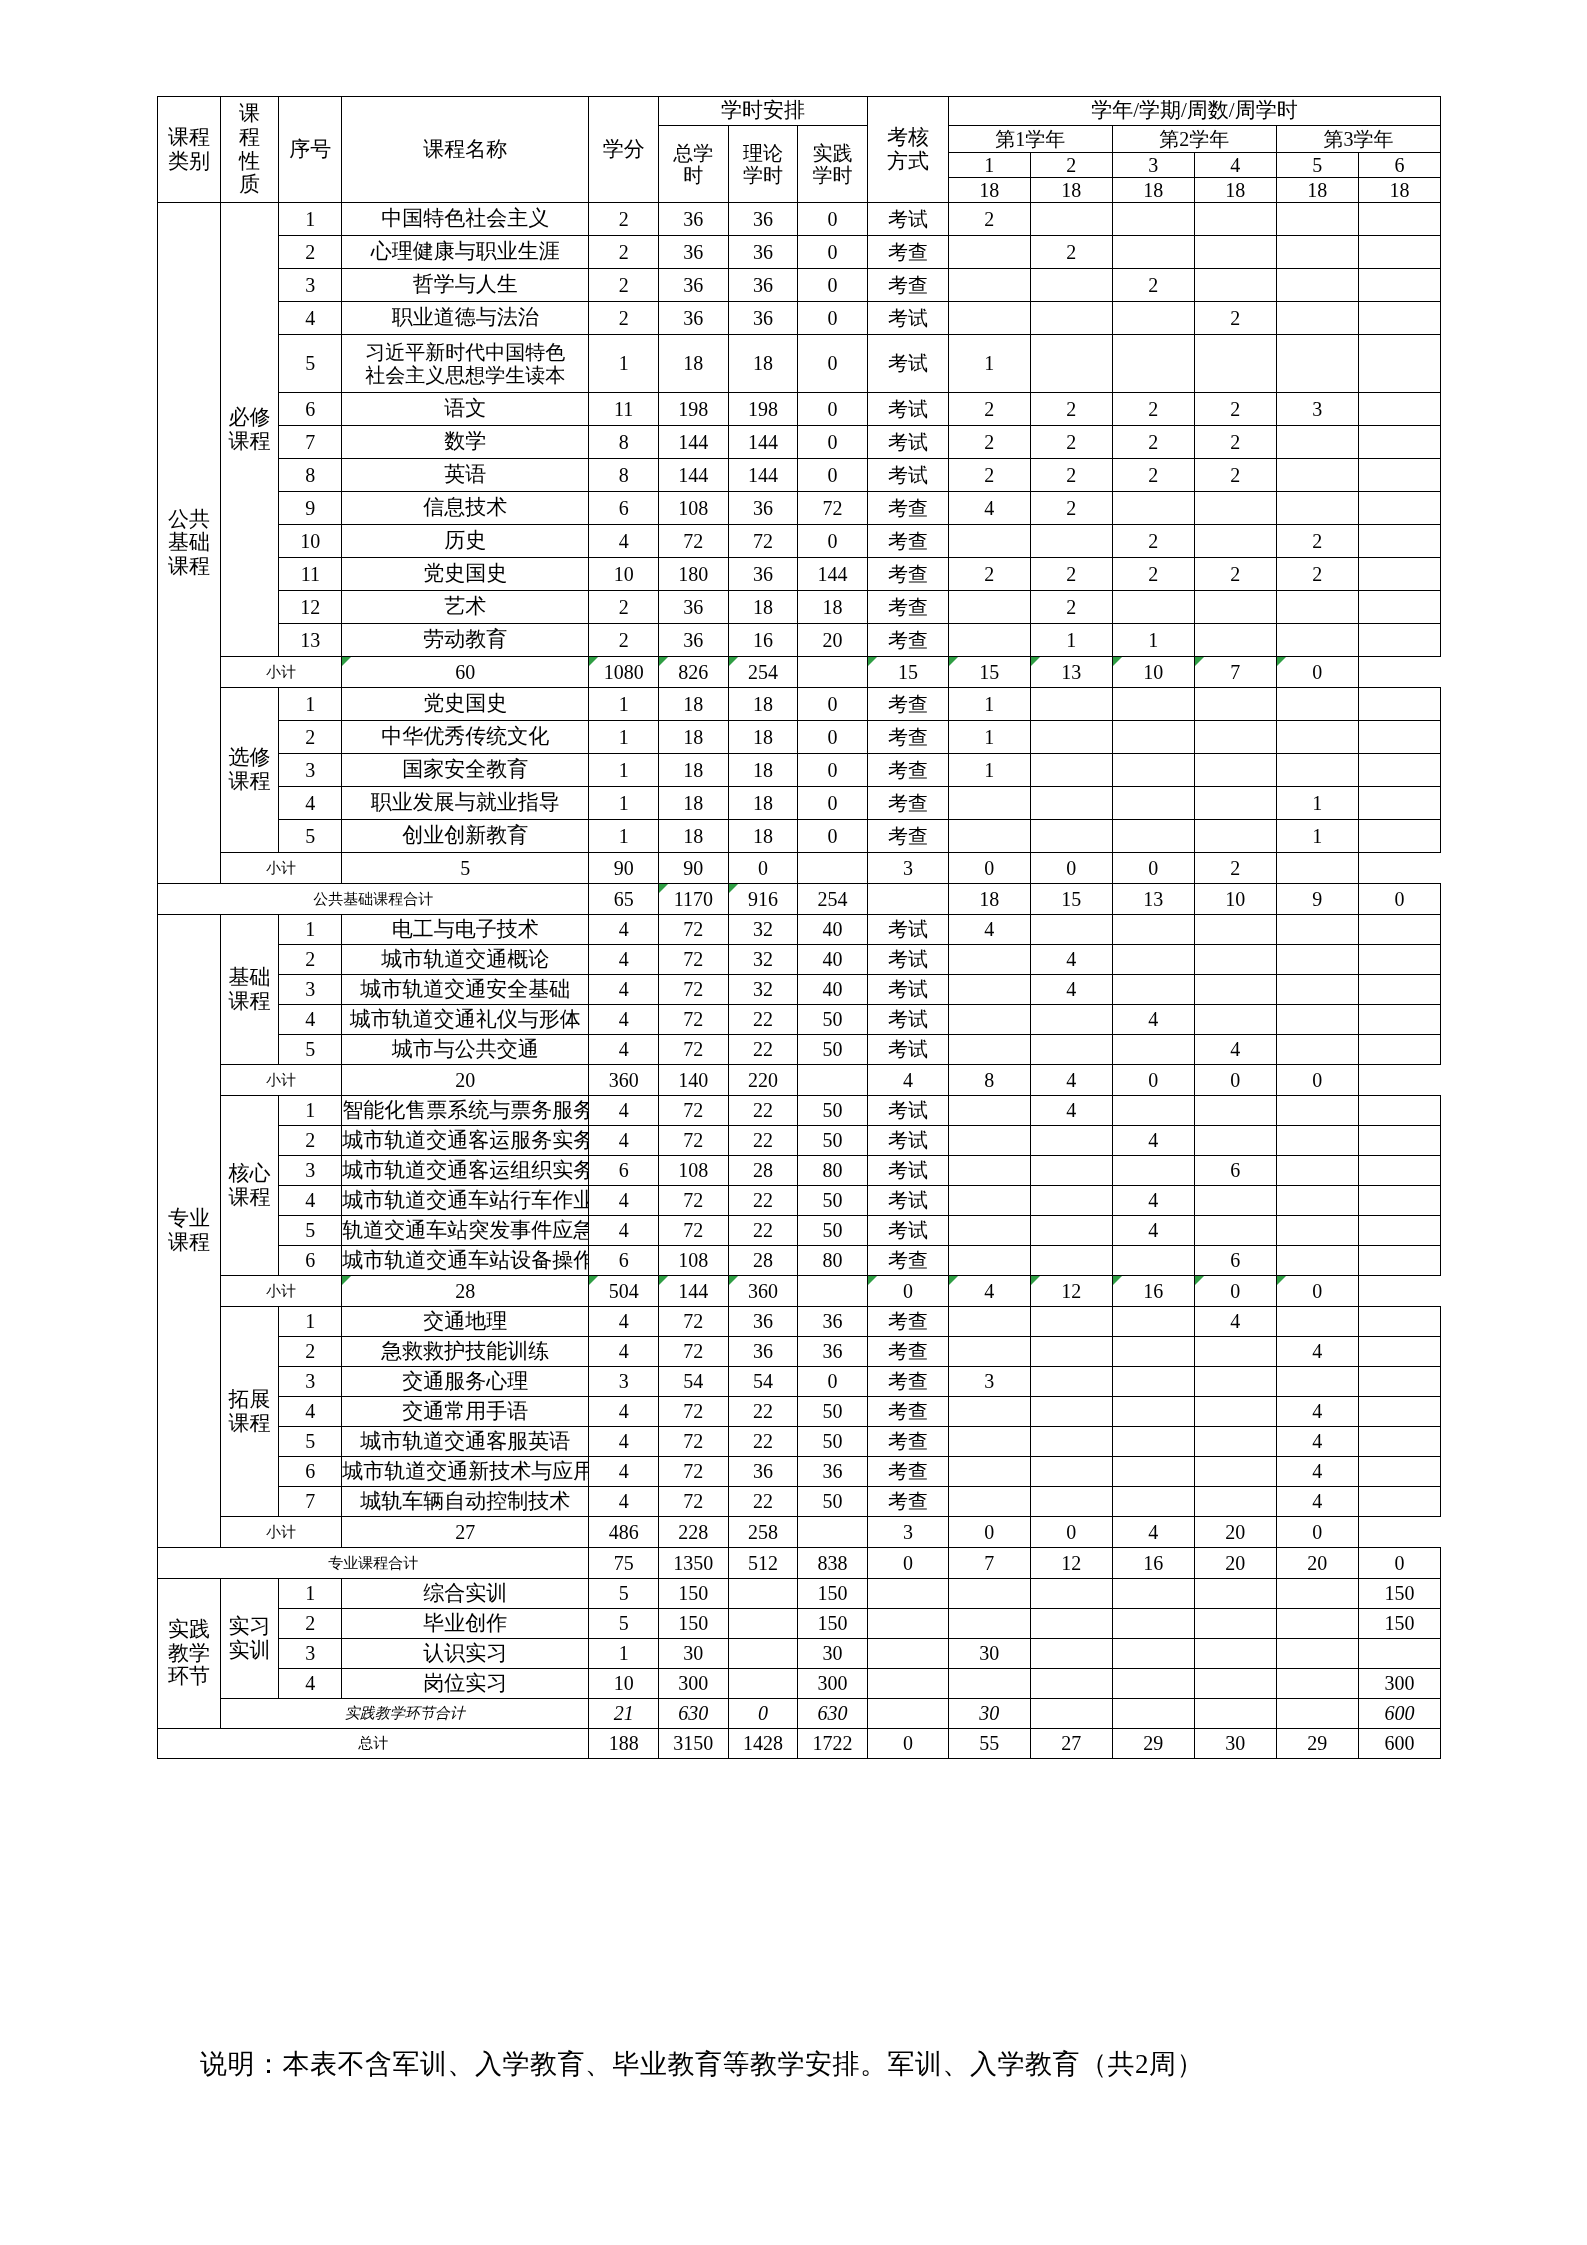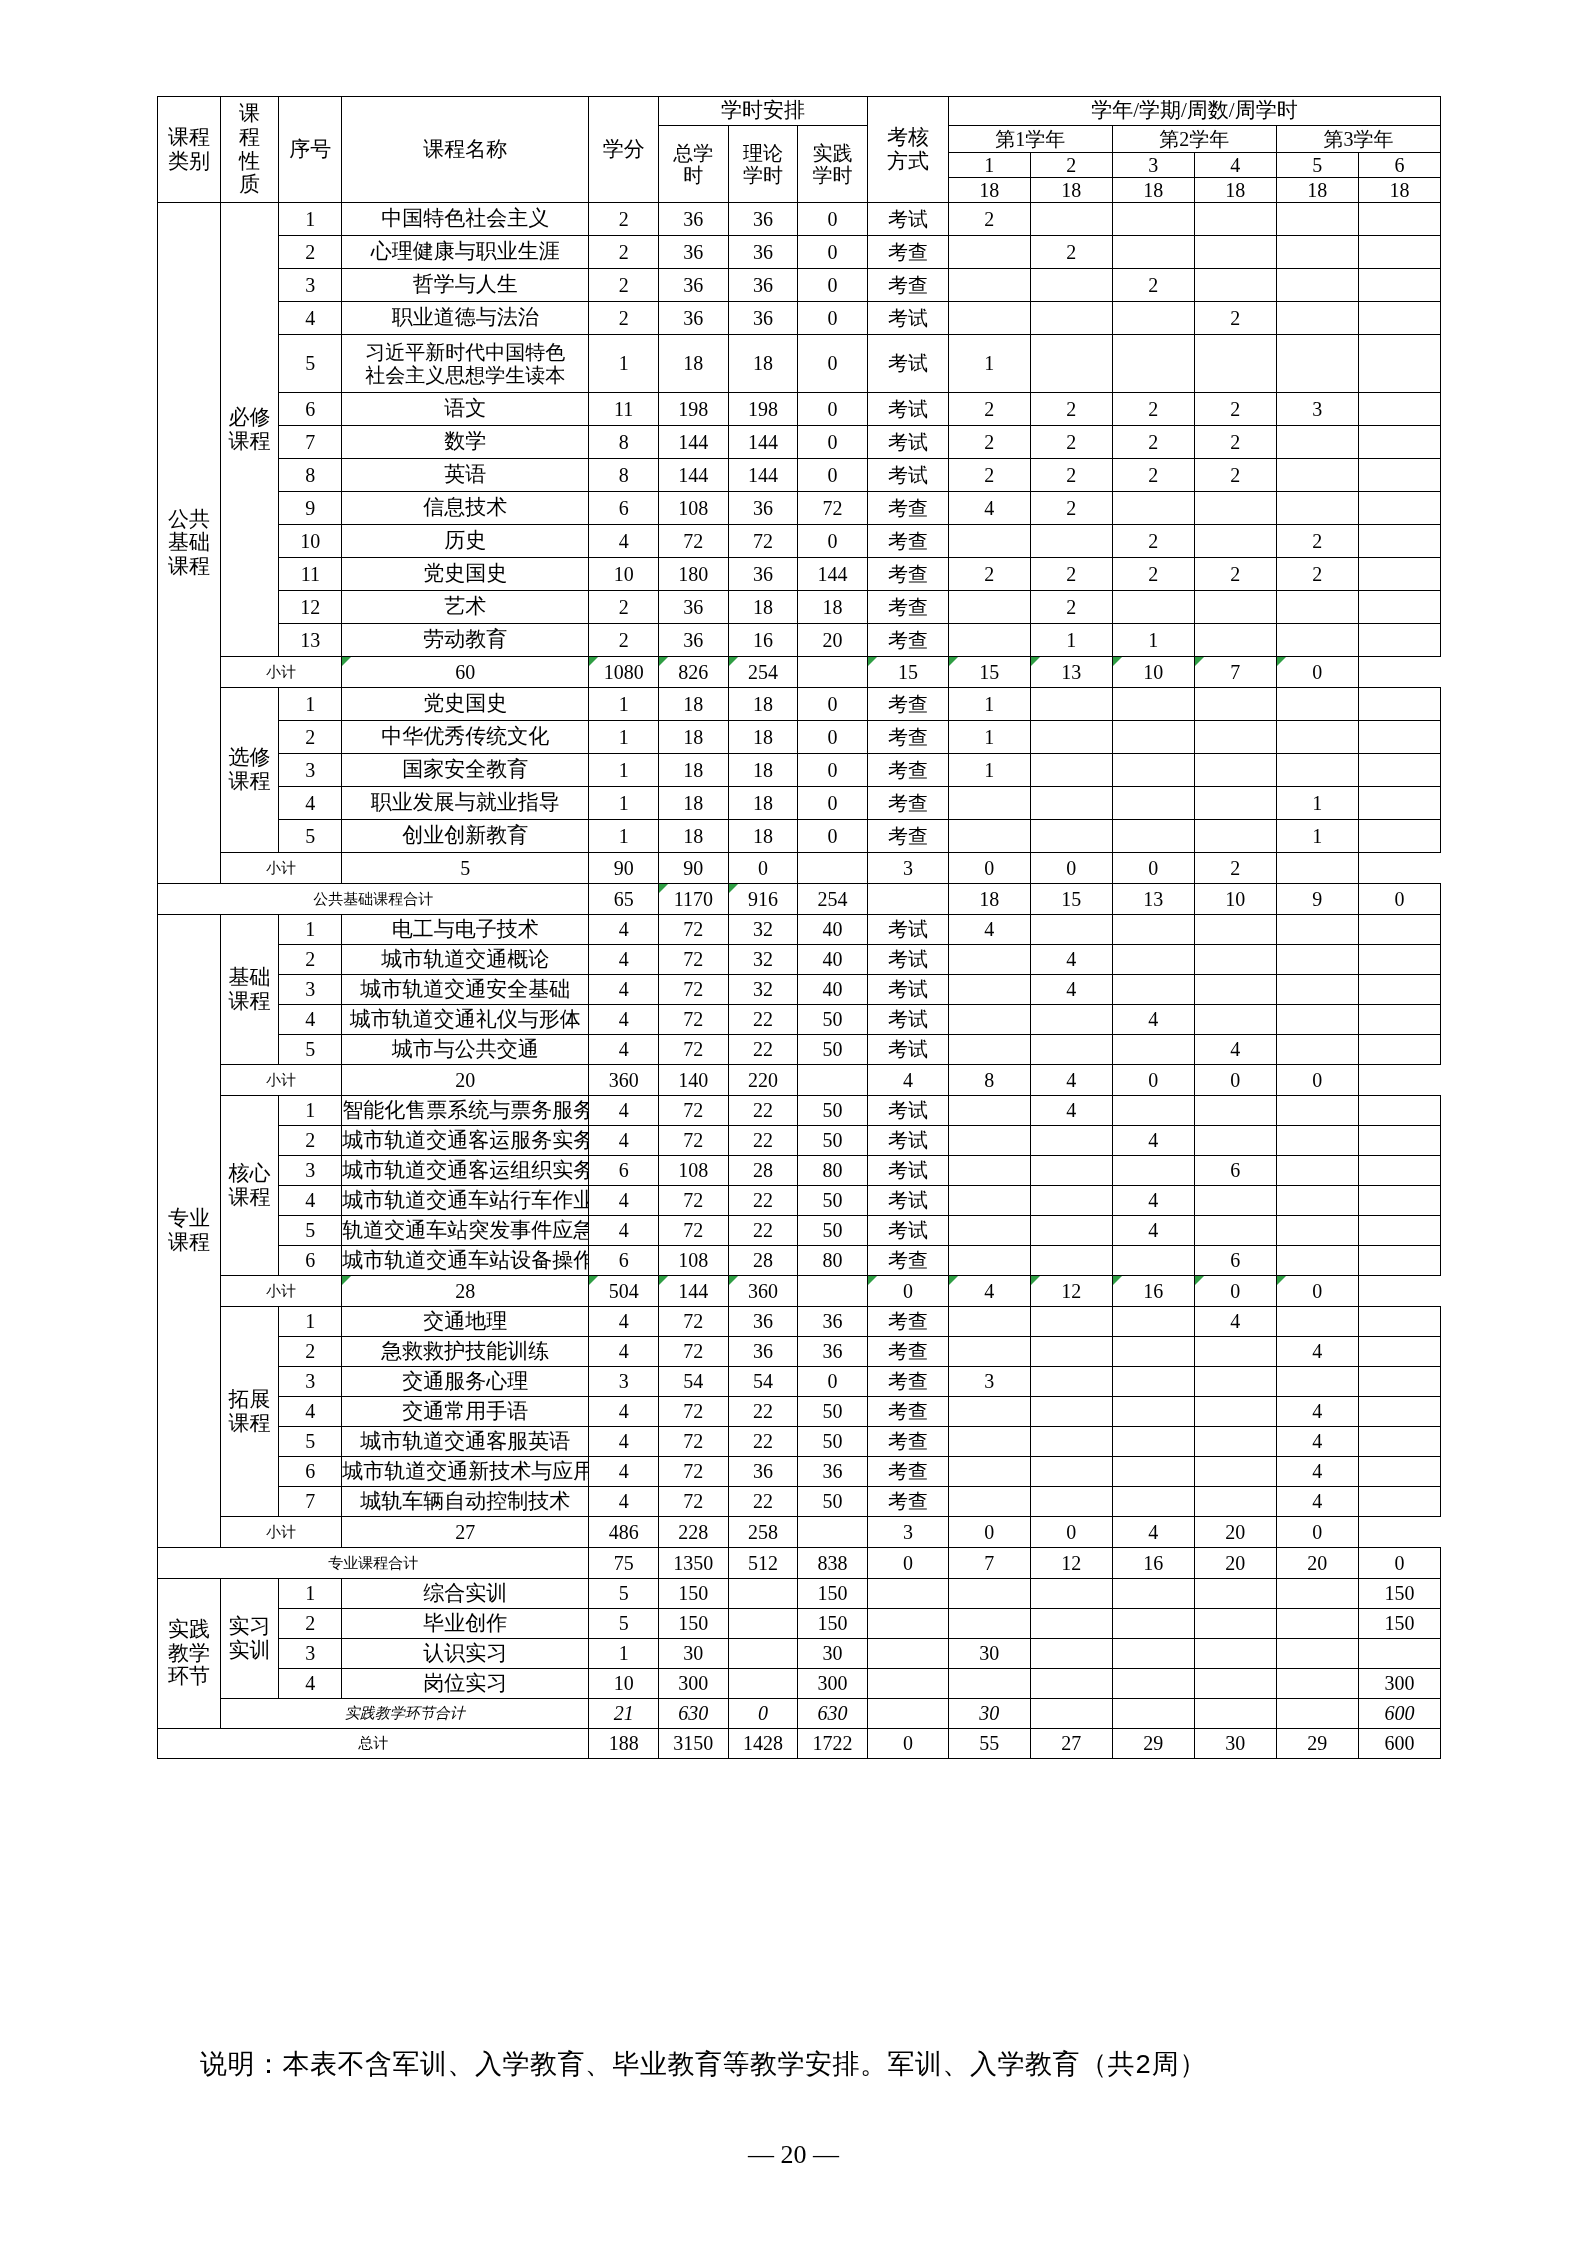--- a/index.html
+++ b/index.html
@@ -99,21 +99,21 @@
     border-width: 9px 9px 0 0;
     border-color: #2f9e44 transparent transparent transparent;
   }
 
   .note {
     position: absolute;
     left: 200px;
     top: 2046px;
     width: 1250px;
     font-size: 27px;
-    font-family: Liberation Mono, monospace;
+    font-family: Liberation Serif, serif;
     letter-spacing: 0.5px;
     white-space: nowrap;
   }
   .pagenum {
     position: absolute;
     left: 0;
     top: 2140px;
     width: 1587px;
     text-align: center;
     font-size: 26px;
@@ -986,15 +986,14 @@
             <td class="cellnum">29</td>
             <td class="cellnum">30</td>
             <td class="cellnum">29</td>
             <td class="cellnum">600</td>
           </tr>
         </tbody>
     </table>
   </div>
 
   <div class="note">说明：本表不含军训、入学教育、毕业教育等教学安排。军训、入学教育（共2周）</div>
-  <div class="pagenum">— 20 —</div>
 
 </div>
 
 </body></html>

